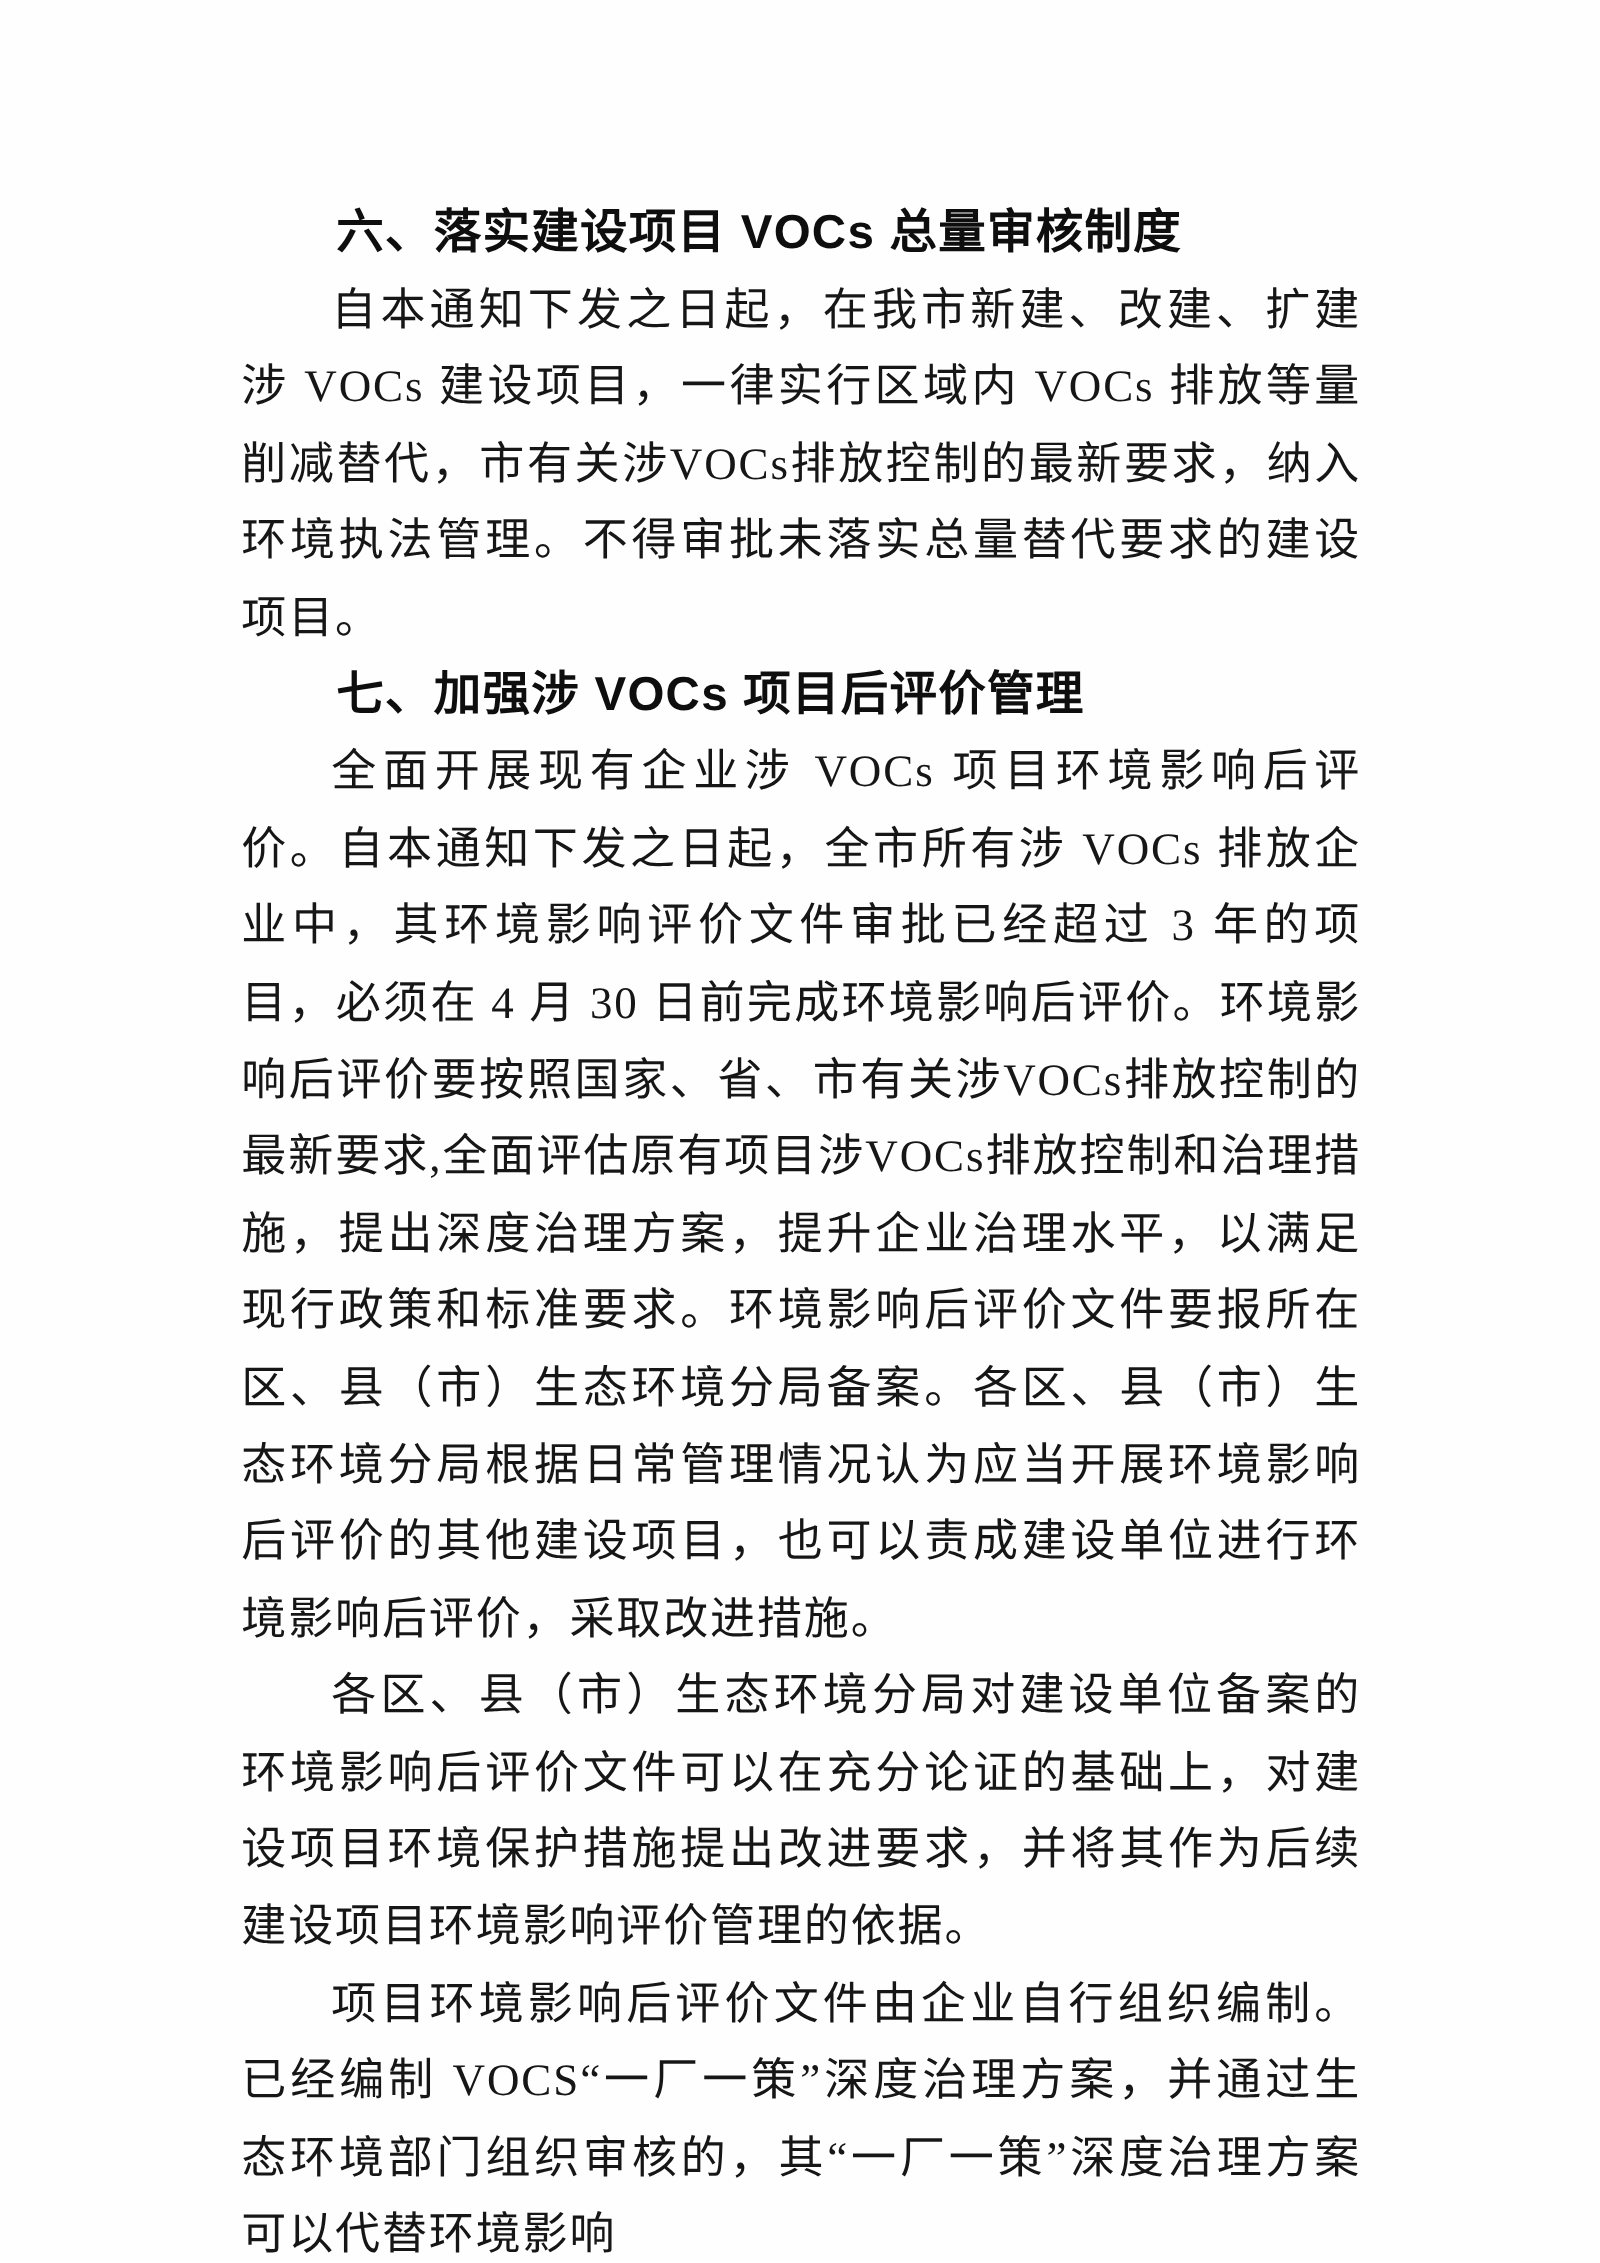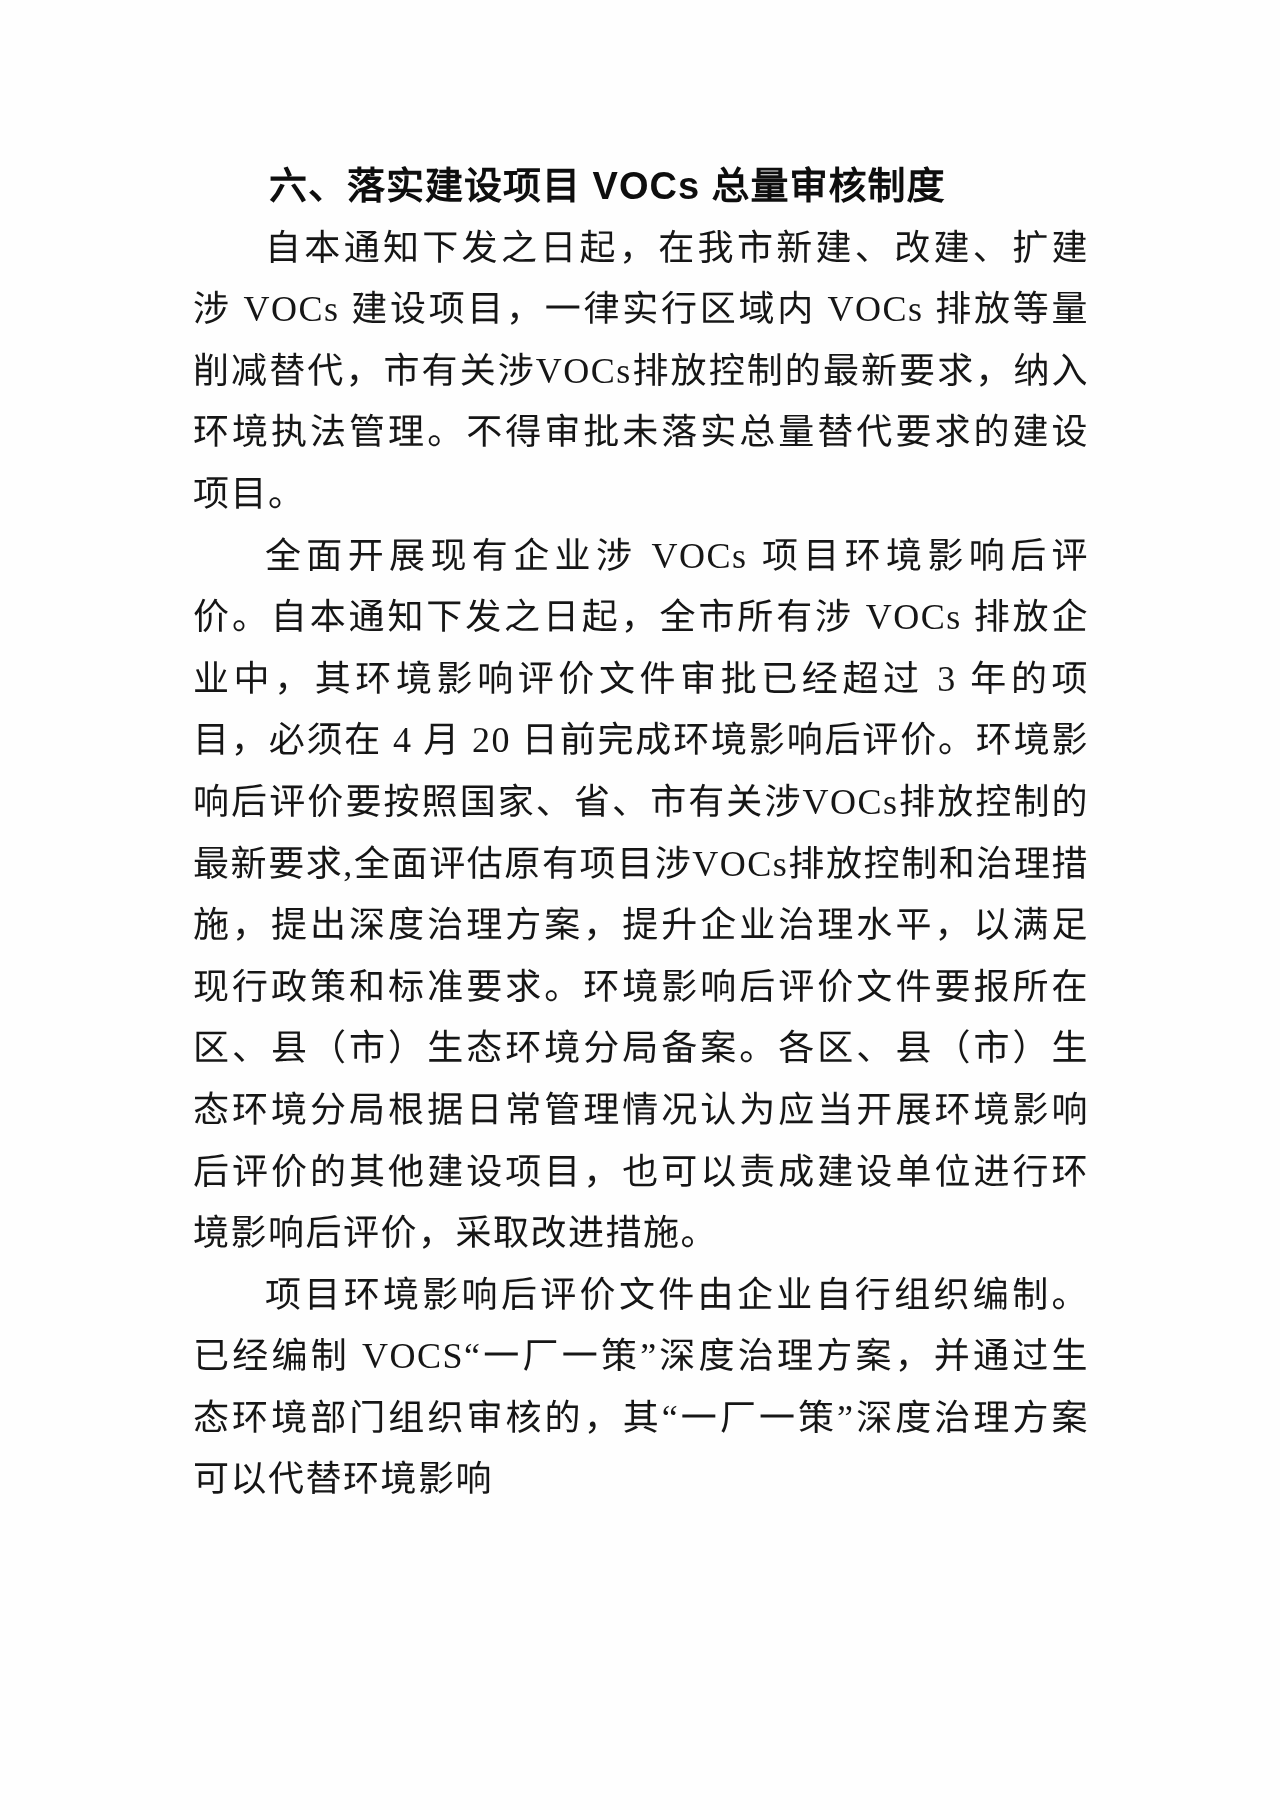--- a/index.html
+++ b/index.html
@@ -46,20 +46,22 @@
 </head>
 <body>
 
 <div class="page">
   <div class="content">
 
     <h2 class="doc-heading">六、落实建设项目 VOCs 总量审核制度</h2>
 
     <p class="doc-para">自本通知下发之日起，在我市新建、改建、扩建涉 VOCs 建设项目，一律实行区域内 VOCs 排放等量削减替代，市有关涉VOCs排放控制的最新要求，纳入环境执法管理。不得审批未落实总量替代要求的建设项目。</p>
 
+    <h2 class="doc-heading">七、加强涉 VOCs 项目后评价管理</h2>
 
-    <p class="doc-para">全面开展现有企业涉 VOCs 项目环境影响后评价。自本通知下发之日起，全市所有涉 VOCs 排放企业中，其环境影响评价文件审批已经超过 3 年的项目，必须在 4 月 20 日前完成环境影响后评价。环境影响后评价要按照国家、省、市有关涉VOCs排放控制的最新要求,全面评估原有项目涉VOCs排放控制和治理措施，提出深度治理方案，提升企业治理水平，以满足现行政策和标准要求。环境影响后评价文件要报所在区、县（市）生态环境分局备案。各区、县（市）生态环境分局根据日常管理情况认为应当开展环境影响后评价的其他建设项目，也可以责成建设单位进行环境影响后评价，采取改进措施。</p>
+    <p class="doc-para">全面开展现有企业涉 VOCs 项目环境影响后评价。自本通知下发之日起，全市所有涉 VOCs 排放企业中，其环境影响评价文件审批已经超过 3 年的项目，必须在 4 月 30 日前完成环境影响后评价。环境影响后评价要按照国家、省、市有关涉VOCs排放控制的最新要求,全面评估原有项目涉VOCs排放控制和治理措施，提出深度治理方案，提升企业治理水平，以满足现行政策和标准要求。环境影响后评价文件要报所在区、县（市）生态环境分局备案。各区、县（市）生态环境分局根据日常管理情况认为应当开展环境影响后评价的其他建设项目，也可以责成建设单位进行环境影响后评价，采取改进措施。</p>
 
+    <p class="doc-para">各区、县（市）生态环境分局对建设单位备案的环境影响后评价文件可以在充分论证的基础上，对建设项目环境保护措施提出改进要求，并将其作为后续建设项目环境影响评价管理的依据。</p>
 
     <p class="doc-para">项目环境影响后评价文件由企业自行组织编制。已经编制 VOCS“一厂一策”深度治理方案，并通过生态环境部门组织审核的，其“一厂一策”深度治理方案可以代替环境影响</p>
 
   </div>
 </div>
 
 </body></html>

